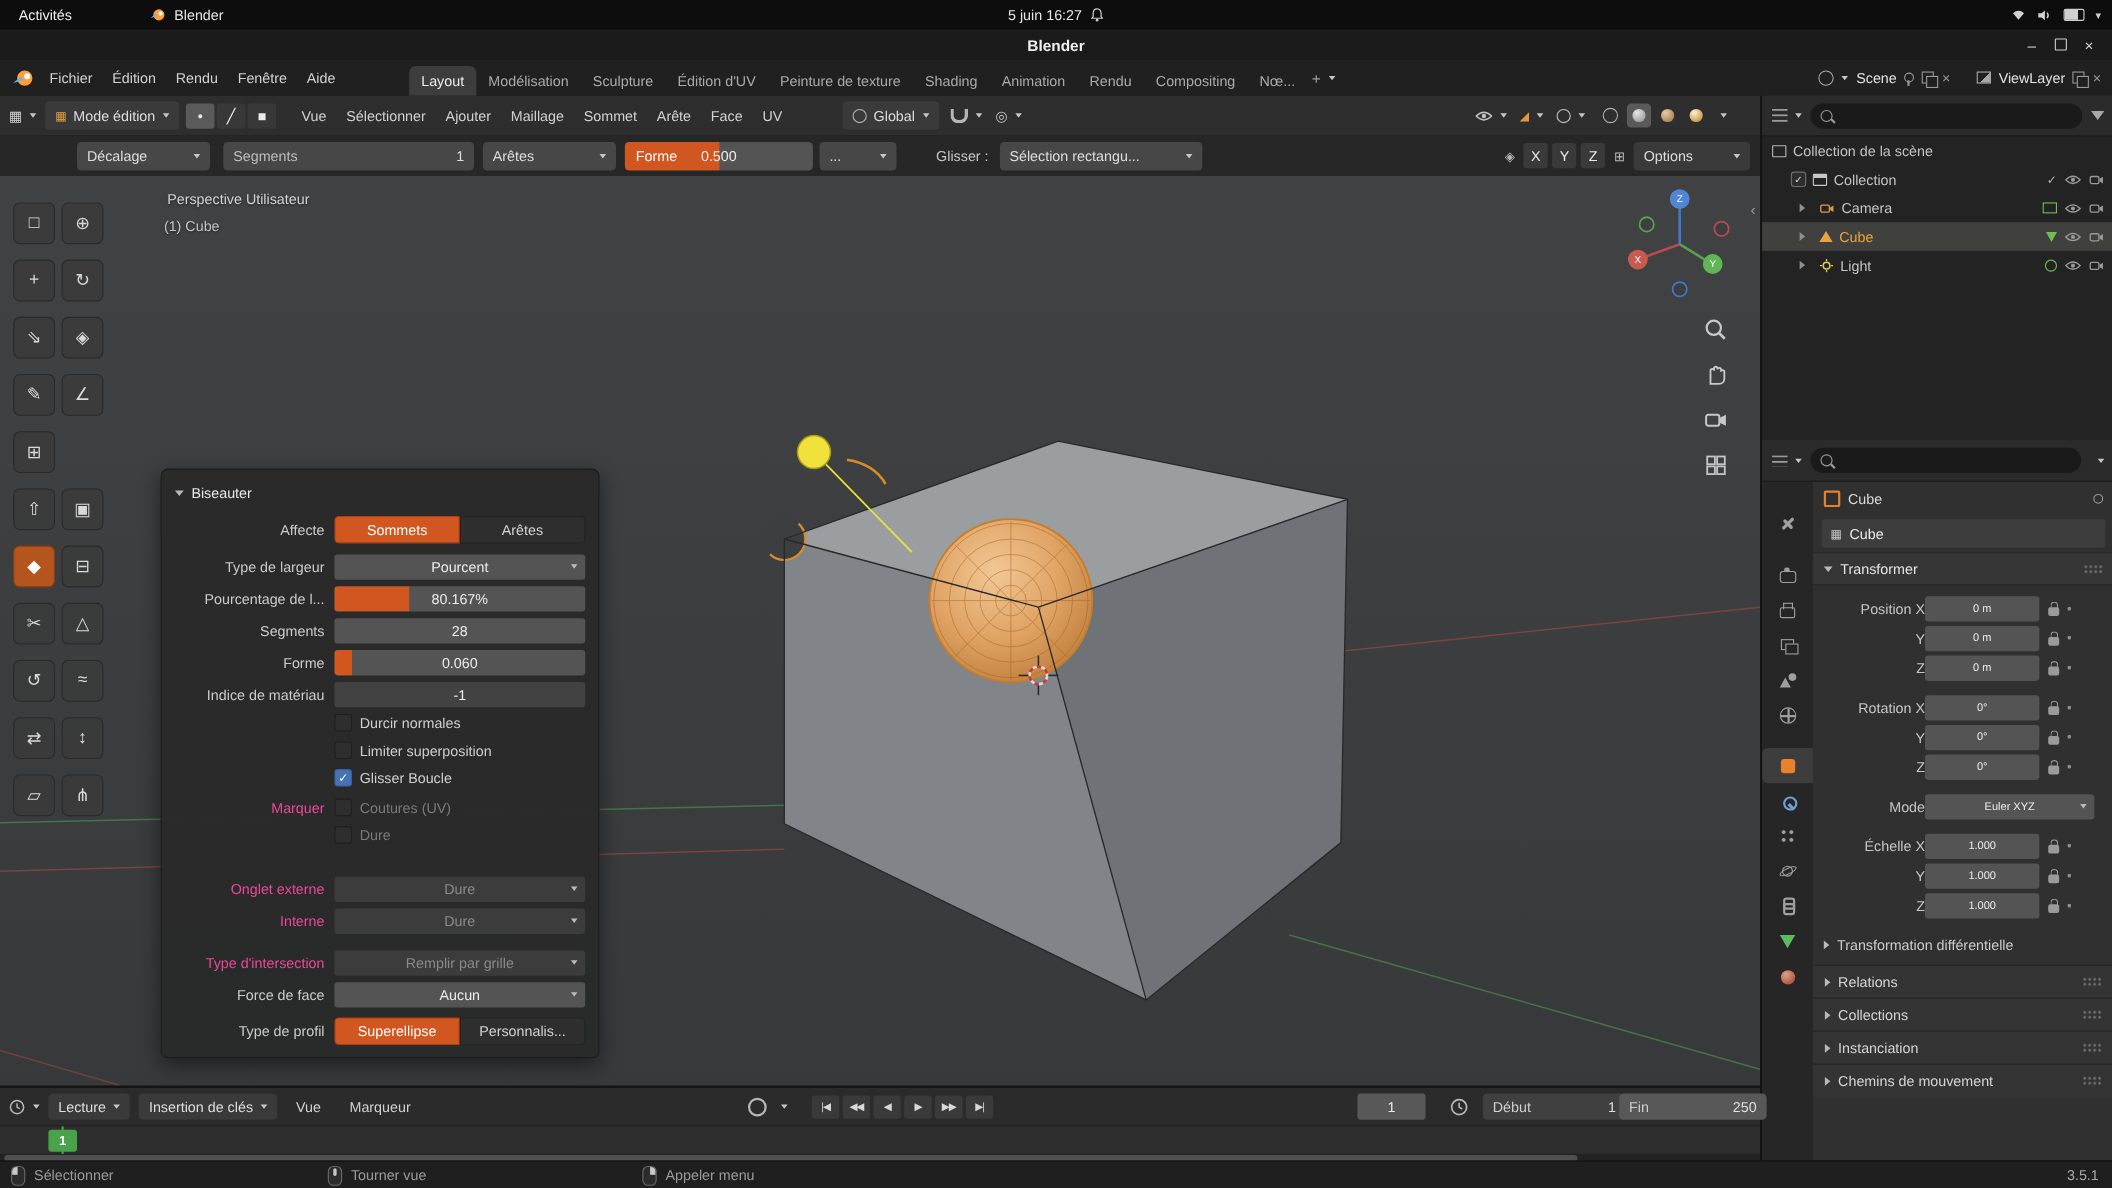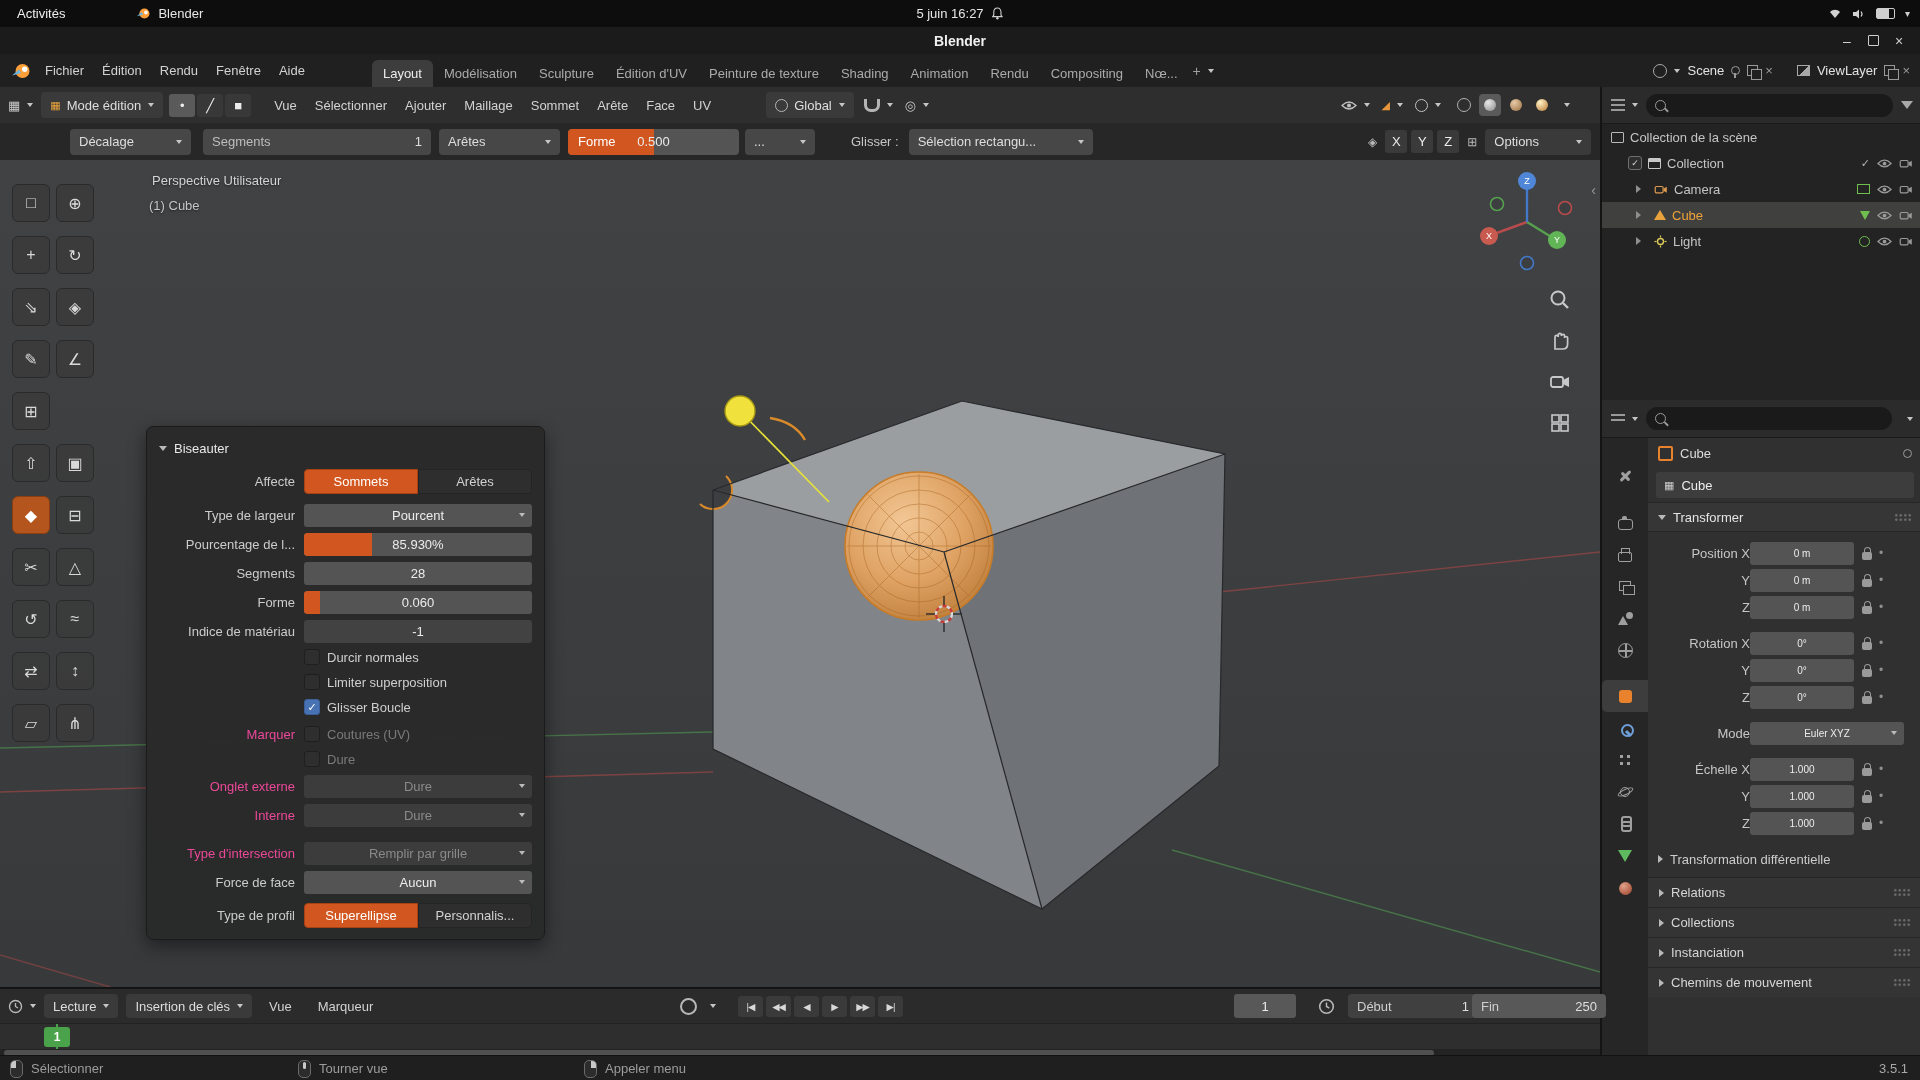--- a/index.html
+++ b/index.html
@@ -463,21 +463,21 @@
         <span class="bp-label">Type de largeur</span>
         <span class="bp-ctrl">
             <span class="fld dd" style="flex:1">Pourcent</span>
           </span>
       </div>
       <div class="bp-row">
         <span class="bp-label">Pourcentage de l...</span>
         <span class="bp-ctrl">
             <span class="slider fld" style="flex:1">
               <span class="fill" style="width:30%"></span>
-              <span>85.930%</span>
+              <span>80.167%</span>
             </span>
           </span>
       </div>
       <div class="bp-row">
         <span class="bp-label">Segments</span>
         <span class="bp-ctrl">
             <span class="fld" style="flex:1">28</span>
           </span>
       </div>
       <div class="bp-row">
@@ -511,21 +511,21 @@
         <span class="bp-label">Marquer</span>
         <span class="row" style="gap:7px;color:#7a7a7a">
             <span class="cb"></span>
             <span>Coutures (UV)</span>
           </span>
       </div>
       <div class="bp-cbrow dis">
           <span class="cb"></span>
           <span>Dure</span>
         </div>
-      <div class="bp-row dis" style="margin-top:4px">
+      <div class="bp-row dis" style="margin-top:26px">
         <span class="bp-label">Onglet externe</span>
         <span class="bp-ctrl">
             <span class="fld dd" style="flex:1">Dure</span>
           </span>
       </div>
       <div class="bp-row dis">
         <span class="bp-label">Interne</span>
         <span class="bp-ctrl">
             <span class="fld dd" style="flex:1">Dure</span>
           </span>

